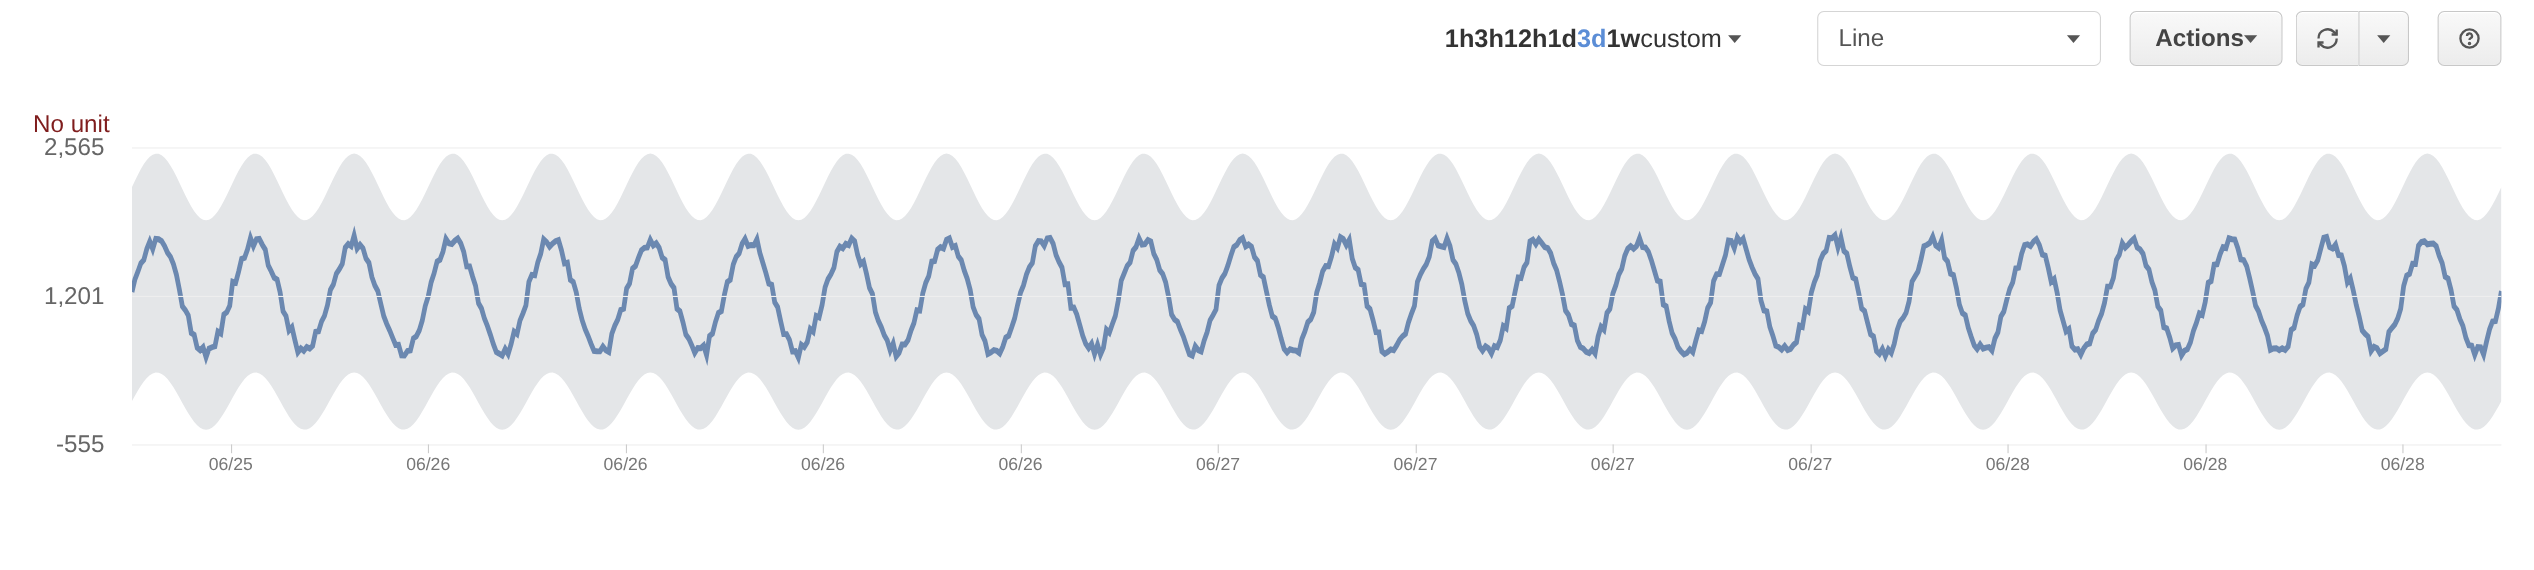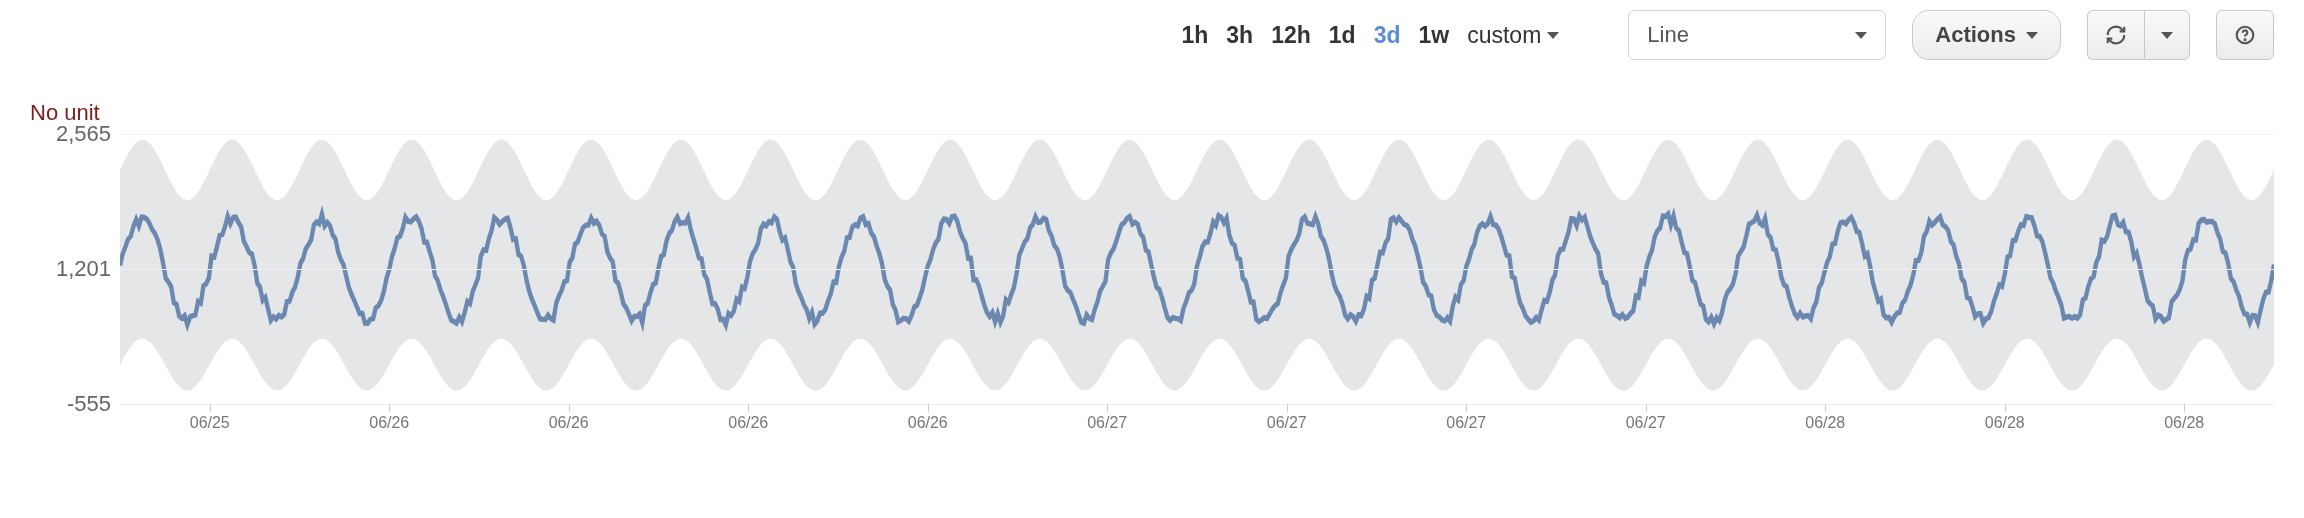--- a/index.html
+++ b/index.html
@@ -30,21 +30,20 @@
   .title-edit-icon {
     color: #c8c8c8;
     width: 22px;
     height: 22px;
     display: inline-flex;
   }
   .spacer { flex: 1; }
   .time-select {
     display: flex;
     align-items: flex-end;
-    gap: 18px;
     font-size: 23px;
     margin-right: 28px;
   }
   .time-item {
     color: #333;
     cursor: pointer;
     font-weight: 600;
   }
   .time-item.active { color: #5b8dd6; }
   .time-custom {
@@ -85,23 +84,21 @@
     align-items: center;
     justify-content: center;
     font-size: 22px;
     color: #444;
     font-weight: 700;
     cursor: pointer;
     box-shadow: inset 0 1px 0 #fff;
   }
   .btn-actions {
     padding: 0 22px;
-    gap: 10px;
-    margin-right: 26px;
-    border-radius: 17px;
+    margin-right: 12px;
   }
   .btn-group {
     display: inline-flex;
     margin-right: 26px;
   }
   .btn-icon {
     width: 56px;
   }
   .btn-narrow {
     width: 44px;
@@ -131,21 +128,21 @@
     left: -90px;
     top: 0;
     height: 100%;
     width: 85px;
     font-size: 22px;
     color: #666;
     text-align: right;
   }
   .y-tick {
     position: absolute;
-    right: 4px;
+    right: 20px;
     transform: translateY(-50%);
   }
   .gridline {
     position: absolute;
     left: 0; right: 0;
     height: 1px;
     background: #eee;
   }
   .x-ticks {
     position: relative;

